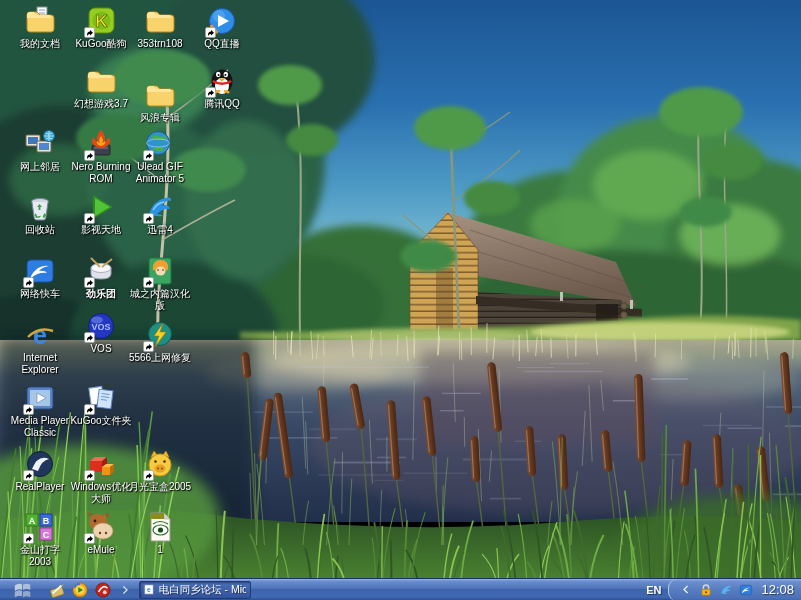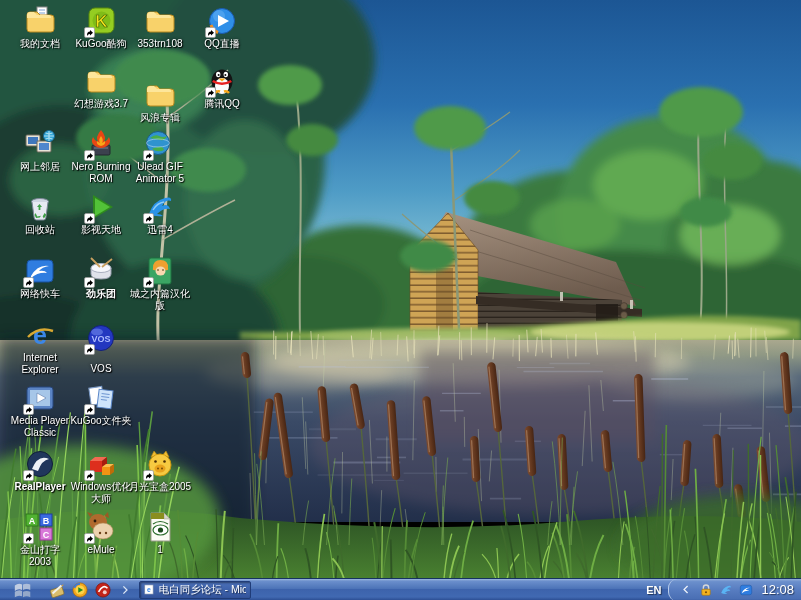--- a/index.html
+++ b/index.html
@@ -609,21 +609,21 @@
             <rect x="6" y="8" width="20" height="16" fill="#a6c6e8"></rect>
             <path d="M13 11v10l9-5z" fill="#fff" stroke="#4a6aa0" stroke-width=".5"></path>
           </svg>
           <svg class="sc" viewBox="0 0 11 11">
             <rect x=".5" y=".5" width="10" height="10" rx="1.5" fill="#fff" stroke="#9a9a9a" stroke-width=".7"></rect>
             <path d="M3 8.2q0-3.4 3-3.6V3l3 2.8L6 8.6V7q-2 .2-3 2z" fill="#000"></path>
           </svg>
         </div>
         <div class="dlabel">Media Player Classic</div>
       </div>
-      <div class="dicon" style="left: 0px; top: 448px; font-weight: bold;">
+      <div class="dicon" style="left: 0px; top: 448px;">
         <div class="icowrap">
           <svg viewBox="0 0 32 32" class="g32">
             <circle cx="16" cy="16" r="12.5" fill="#20365c" stroke="#101d38"></circle>
             <path d="M8 21Q14 6 25 11q-7 1-11 12z" fill="#eef1f7"></path>
           </svg>
           <svg class="sc" viewBox="0 0 11 11">
             <rect x=".5" y=".5" width="10" height="10" rx="1.5" fill="#fff" stroke="#9a9a9a" stroke-width=".7"></rect>
             <path d="M3 8.2q0-3.4 3-3.6V3l3 2.8L6 8.6V7q-2 .2-3 2z" fill="#000"></path>
           </svg>
         </div>
@@ -704,21 +704,21 @@
             <ellipse cx="16" cy="13" rx="10" ry="4.5" fill="#f6f8fc" stroke="#aab0c0"></ellipse>
             <path d="M6 3l9 9M27 4l-10 8" stroke="#c8a060" stroke-width="1.8"></path>
           </svg>
           <svg class="sc" viewBox="0 0 11 11">
             <rect x=".5" y=".5" width="10" height="10" rx="1.5" fill="#fff" stroke="#9a9a9a" stroke-width=".7"></rect>
             <path d="M3 8.2q0-3.4 3-3.6V3l3 2.8L6 8.6V7q-2 .2-3 2z" fill="#000"></path>
           </svg>
         </div>
         <div class="dlabel">劲乐团</div>
       </div>
-      <div class="dicon" style="left: 61px; top: 322px; gap: 8px;">
+      <div class="dicon" style="left: 61px; top: 310px;">
         <div class="icowrap">
           <svg viewBox="0 0 32 32" class="g32">
             <circle cx="16" cy="16" r="12.5" fill="#2337c0" stroke="#13207a"></circle>
             <ellipse cx="12" cy="10" rx="6" ry="3.5" fill="#7a92f0" opacity=".55"></ellipse>
             <text x="16" y="20" text-anchor="middle" font-size="9" font-weight="bold" fill="#aebcff">VOS</text>
           </svg>
           <svg class="sc" viewBox="0 0 11 11">
             <rect x=".5" y=".5" width="10" height="10" rx="1.5" fill="#fff" stroke="#9a9a9a" stroke-width=".7"></rect>
             <path d="M3 8.2q0-3.4 3-3.6V3l3 2.8L6 8.6V7q-2 .2-3 2z" fill="#000"></path>
           </svg>
@@ -829,20 +829,33 @@
             <path d="M9 13q0-8 7.5-8 8 0 7.5 8 1 3-3 2l-9 0q-4 1-3-2z" fill="#f0a030"></path>
             <ellipse cx="16.5" cy="16" rx="5" ry="4.5" fill="#f8d8b0"></ellipse>
             <path d="M13 15h2M18 15h2" stroke="#5a3a10"></path>
           </svg>
           <svg class="sc" viewBox="0 0 11 11">
             <rect x=".5" y=".5" width="10" height="10" rx="1.5" fill="#fff" stroke="#9a9a9a" stroke-width=".7"></rect>
             <path d="M3 8.2q0-3.4 3-3.6V3l3 2.8L6 8.6V7q-2 .2-3 2z" fill="#000"></path>
           </svg>
         </div>
         <div class="dlabel">城之内篇汉化版</div>
+      </div>
+      <div class="dicon" style="left: 120px; top: 319px;">
+        <div class="icowrap">
+          <svg viewBox="0 0 32 32" class="g32">
+            <circle cx="16" cy="15" r="11.5" fill="#1f8f83" stroke="#0e5a54"></circle>
+            <path d="M19 4l-9 13h5l-4 11 11-15h-6z" fill="#f8d020" stroke="#a87808" stroke-width=".6"></path>
+          </svg>
+          <svg class="sc" viewBox="0 0 11 11">
+            <rect x=".5" y=".5" width="10" height="10" rx="1.5" fill="#fff" stroke="#9a9a9a" stroke-width=".7"></rect>
+            <path d="M3 8.2q0-3.4 3-3.6V3l3 2.8L6 8.6V7q-2 .2-3 2z" fill="#000"></path>
+          </svg>
+        </div>
+        <div class="dlabel nowrap">5566上网修复</div>
       </div>
       <div class="dicon" style="left: 120px; top: 448px;">
         <div class="icowrap">
           <svg viewBox="0 0 32 32" class="g32">
             <path d="M7 9L10 3l4 5zM25 9l-3-6-4 5z" fill="#eebd33" stroke="#b8860e" stroke-width=".6"></path>
             <circle cx="16" cy="17" r="11" fill="#f6ca41" stroke="#c8960e"></circle>
             <ellipse cx="16" cy="20.5" rx="5.5" ry="4" fill="#e8a31e"></ellipse>
             <circle cx="14" cy="20.5" r="1" fill="#7a4e06"></circle>
             <circle cx="18" cy="20.5" r="1" fill="#7a4e06"></circle>
             <circle cx="11.5" cy="13.5" r="1.3" fill="#4a2e04"></circle>

